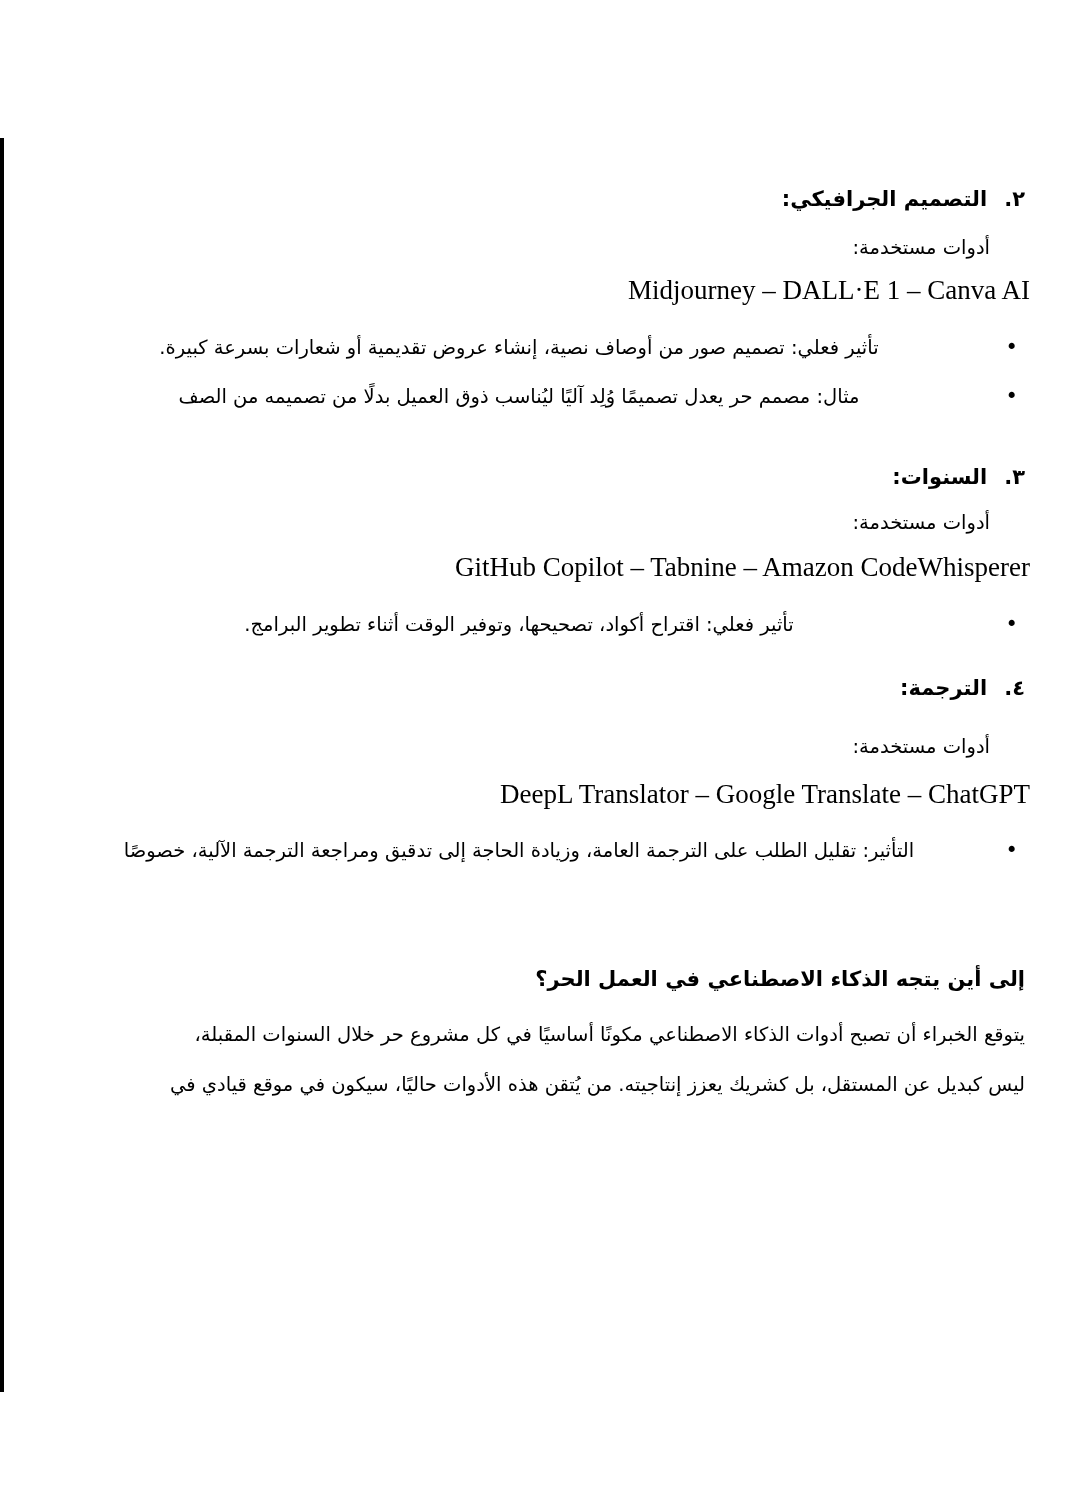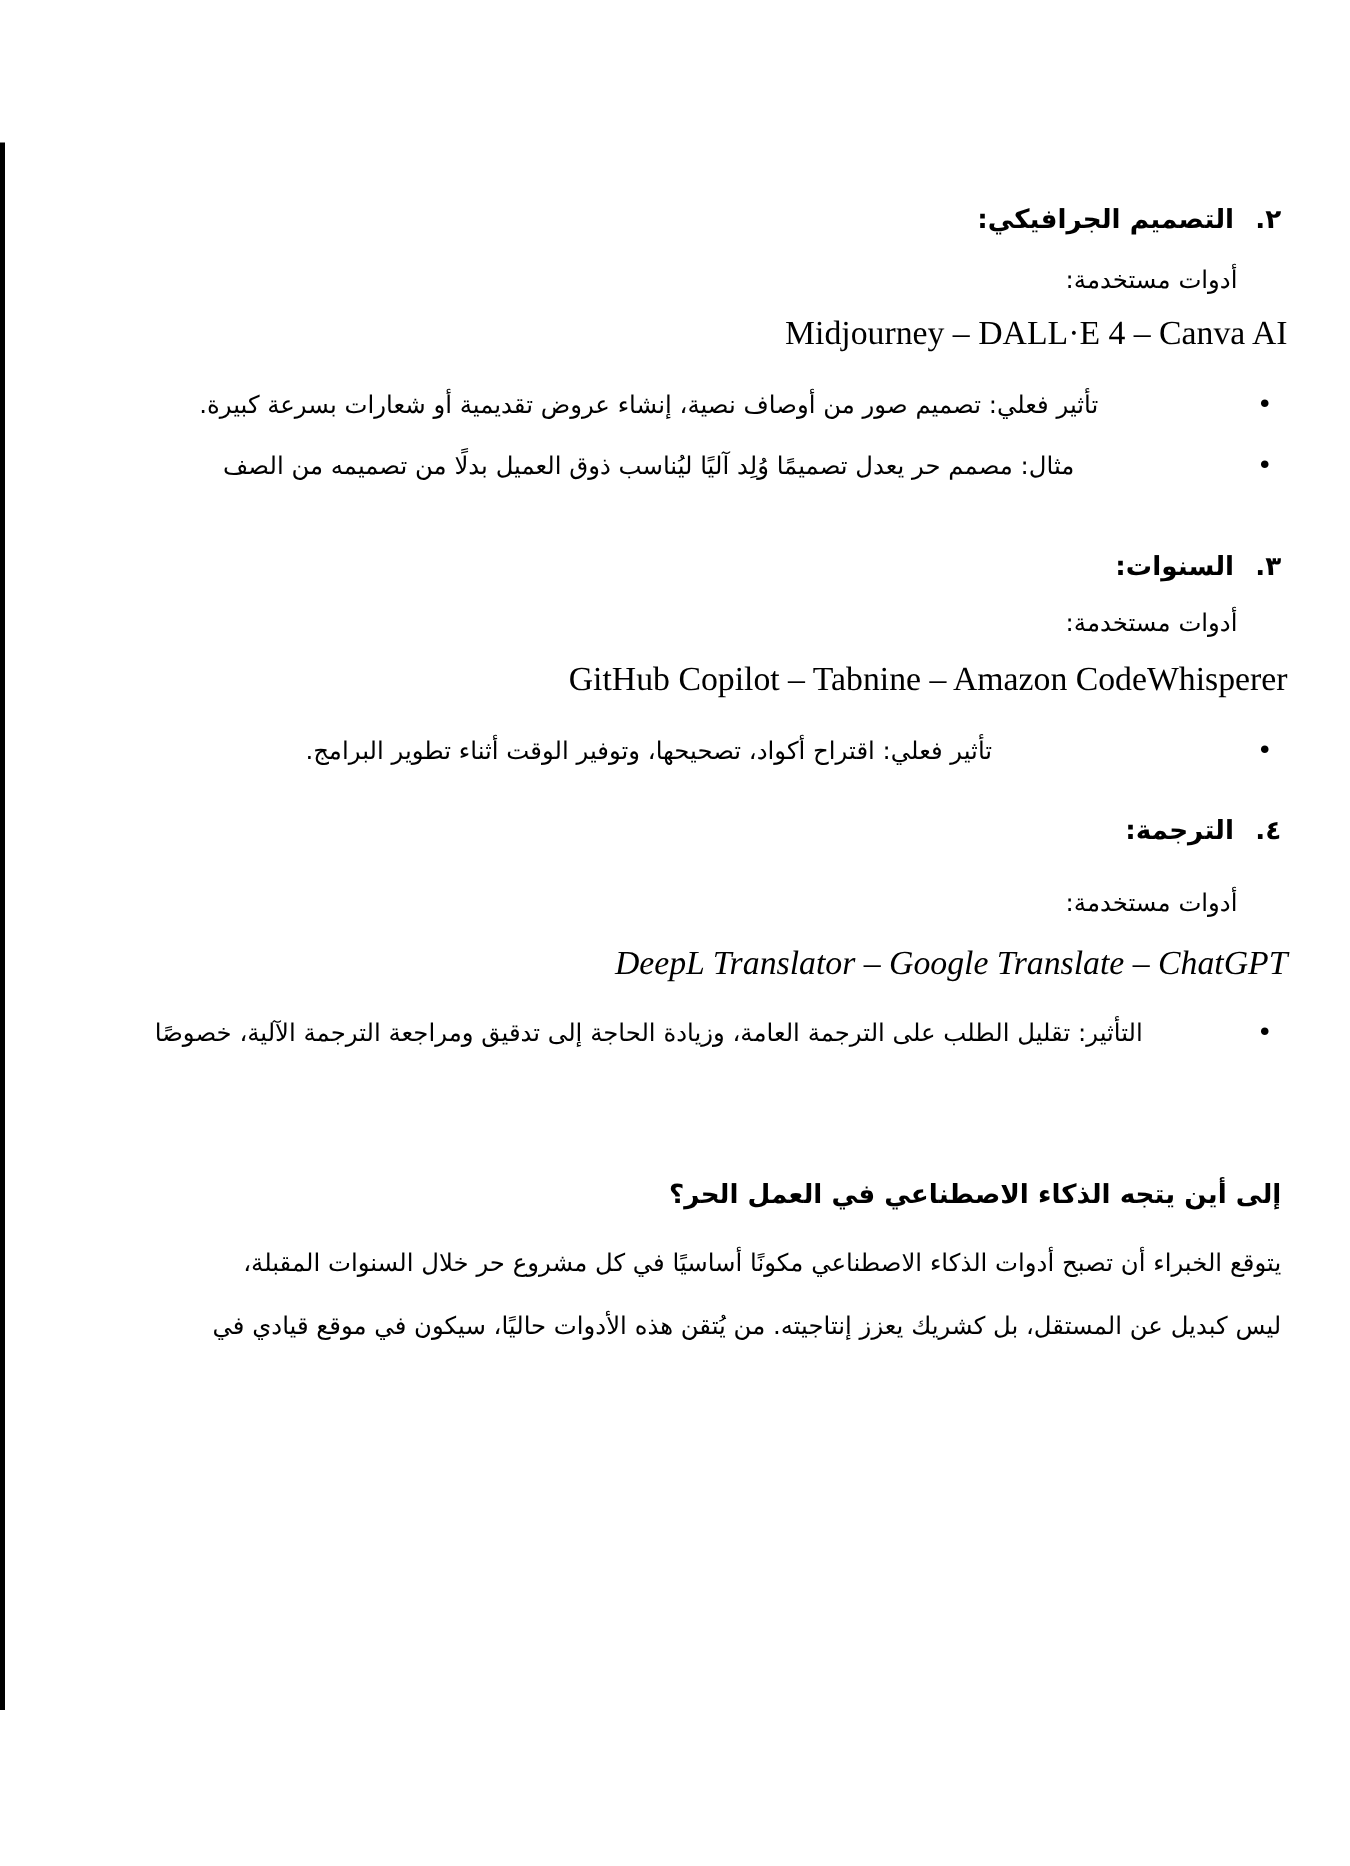--- a/index.html
+++ b/index.html
@@ -3,20 +3,21 @@
 <meta charset="utf-8">
 <style>
   html,body{margin:0;padding:0;background:#ffffff;}
   .page{
     position:relative;
     width:1080px;height:1401px;
     background:#ffffff;
     overflow:hidden;
     font-family:"Liberation Serif","DejaVu Serif","DejaVu Sans",serif;
     color:#000;
+    margin-top:24px;
   }
   .left-rule{
     position:absolute;left:0;top:114px;width:4px;height:1254px;background:#000;
   }
   .rtl{direction:rtl;}
   .abs{position:absolute;}
   .h{
     right:55px;
     font-family:"DejaVu Sans","Liberation Sans",sans-serif;
     font-weight:bold;font-size:21px;line-height:1.2;
@@ -74,21 +75,21 @@
 <body>
 
 <div class="page">
 
   <div class="left-rule"></div>
 
   <div class="abs h rtl" style="top:163px;">
     <span class="num">٢.</span><span>التصميم الجرافيكي:</span>
   </div>
   <div class="abs tools-label rtl" style="top:212px;">أدوات مستخدمة:</div>
-  <div class="abs tools-en" style="top:250px;">Midjourney – DALL·E 4 – Canva AI</div>
+  <div class="abs tools-en" style="top:250px;">Midjourney – DALL·E 1 – Canva AI</div>
   <div class="abs bullets" style="top:299px;">
     <div class="bullet-row">
       <span class="dot">•</span>
       <div class="btext">
           <span class="line">تأثير فعلي: تصميم صور من أوصاف نصية، إنشاء عروض تقديمية أو شعارات بسرعة كبيرة.</span>
         </div>
     </div>
     <div class="bullet-row">
       <span class="dot">•</span>
       <div class="btext">
@@ -108,21 +109,21 @@
       <div class="btext">
           <span class="line">تأثير فعلي: اقتراح أكواد، تصحيحها، وتوفير الوقت أثناء تطوير البرامج.</span>
         </div>
     </div>
   </div>
 
   <div class="abs h rtl" style="top:652px;">
     <span class="num">٤.</span><span>الترجمة:</span>
   </div>
   <div class="abs tools-label rtl" style="top:711px;">أدوات مستخدمة:</div>
-  <div class="abs tools-en" style="top:754px;font-style:italic;">DeepL Translator – Google Translate – ChatGPT</div>
+  <div class="abs tools-en" style="top:754px;">DeepL Translator – Google Translate – ChatGPT</div>
   <div class="abs bullets" style="top:802px;">
     <div class="bullet-row">
       <span class="dot">•</span>
       <div class="btext">
         <span class="line">التأثير: تقليل الطلب على الترجمة العامة، وزيادة الحاجة إلى تدقيق ومراجعة الترجمة الآلية، خصوصًا</span>
       </div>
     </div>
   </div>
 
   <div class="abs closing-h rtl" style="top:943px;">إلى أين يتجه الذكاء الاصطناعي في العمل الحر؟</div>

